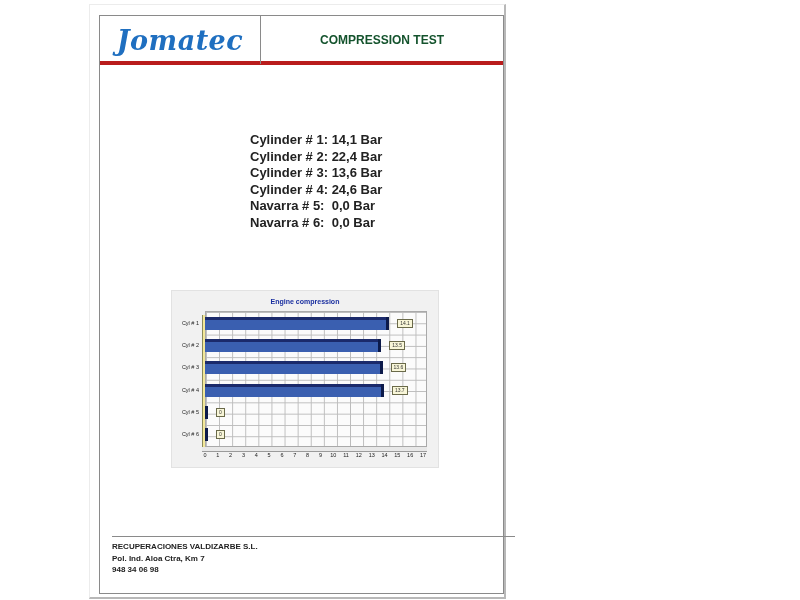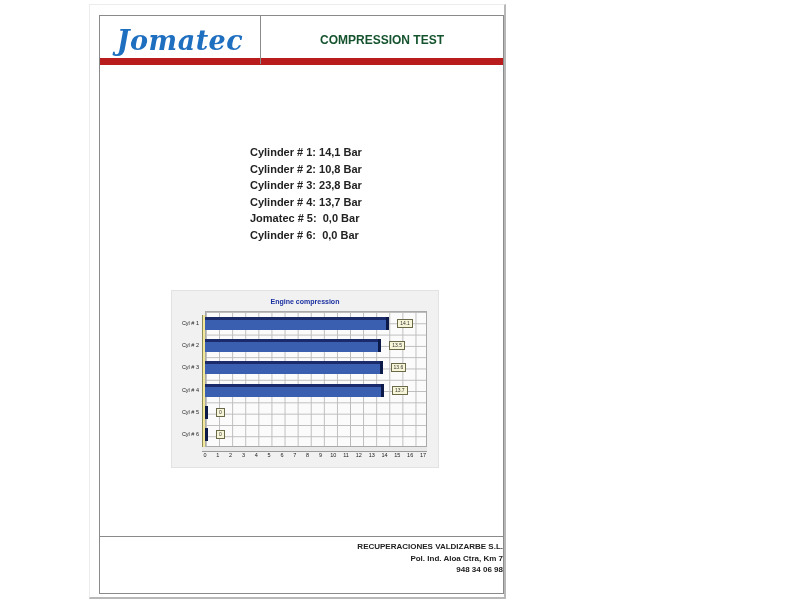--- a/index.html
+++ b/index.html
@@ -11,38 +11,38 @@
     position: absolute; left: 89px; top: 4px; width: 414px; height: 592px;
     background: #fff; border-right: 2px solid #b8b8b8; border-bottom: 2px solid #b8b8b8;
     border-left: 1px solid #ececec; border-top: 1px solid #ececec;
   }
   .frame {
     position: absolute; left: 99px; top: 15px; width: 405px; height: 579px;
     border: 1px solid #8a8a8a; box-sizing: border-box;
   }
   .header {
     position: absolute; left: 0; top: 0; width: 100%; height: 49px;
-    border-bottom: 7px solid #b91c1c; box-sizing: border-box;
+    border-bottom: 4px solid #b91c1c; box-sizing: border-box;
   }
   .logo-cell {
     position: absolute; left: 0; top: 0; width: 161px; height: 48px;
     border-right: 1px solid #8a8a8a; box-sizing: border-box;
     display: flex; align-items: center; justify-content: center;
   }
   .logo {
     font-family: "DejaVu Serif", serif; font-weight: bold; font-style: italic;
     font-size: 27px; color: #1f6fc0; letter-spacing: 0.5px;
   }
   .title-cell {
     position: absolute; left: 161px; top: 0; right: 0; height: 48px;
     display: flex; align-items: center; justify-content: center;
     font-weight: bold; font-size: 12px; color: #14532d;
   }
   .readings {
-    position: absolute; left: 150px; top: 128px; font-weight: bold; font-size: 11px; color: #222;
+    position: absolute; left: 150px; top: 116px; font-weight: bold; font-size: 13px; color: #222;
   }
   .readings div { height: 16.6px; line-height: 16.6px; white-space: pre; }
   .chart {
     position: absolute; left: 71px; top: 274px; width: 266px; height: 176px;
     background: #f1f1f1; border: 1px solid #e2e2e2;
   }
   .chart-title {
     position: absolute; left: 0; right: 0; top: 7px; text-align: center;
     font-size: 7px; font-weight: bold; color: #1a2fa0;
   }
@@ -73,45 +73,45 @@
     border-right: 3px solid #0c1a4a; box-sizing: border-box;
   }
   .bar-value {
     position: absolute; top: 3px; font-size: 5px; color: #333;
     background: #f8f6d8; border: 1px solid #6a6a4a; padding: 0 2px; line-height: 7px;
   }
   .tick {
     position: absolute; top: 161px; font-size: 5.5px; color: #222; width: 12px; margin-left: -6px; text-align: center;
   }
   .footer {
-    position: absolute; left: 0; top: 520px; width: 100%; border-top: 1px solid #8a8a8a;
-    text-align: right; font-size: 8px; font-weight: bold; color: #222; padding-top: 4px;
+    position: absolute; left: 12px; top: 520px; width: 100%; border-top: 1px solid #8a8a8a;
+    text-align: left; font-size: 8px; font-weight: bold; color: #222; padding-top: 4px;
   }
   .footer div { line-height: 11.5px; }
 </style>
 </head>
 <body>
 
 <div class="page"></div>
 
 <div class="frame">
   <div class="header">
     <div class="logo-cell">
       <span class="logo">Jomatec</span>
     </div>
     <div class="title-cell">COMPRESSION TEST</div>
   </div>
 
   <div class="readings">
     <div>Cylinder # 1: 14,1 Bar</div>
-    <div>Cylinder # 2: 10,8 Bar</div>
-    <div>Cylinder # 3: 23,8 Bar</div>
-    <div>Cylinder # 4: 13,7 Bar</div>
-    <div>Jomatec # 5:  0,0 Bar</div>
-    <div>Cylinder # 6:  0,0 Bar</div>
+    <div>Cylinder # 2: 22,4 Bar</div>
+    <div>Cylinder # 3: 13,6 Bar</div>
+    <div>Cylinder # 4: 24,6 Bar</div>
+    <div>Navarra # 5:  0,0 Bar</div>
+    <div>Navarra # 6:  0,0 Bar</div>
   </div>
 
   <div class="chart" id="chart">
     <div class="chart-title">Engine compression</div>
     <div class="wall"></div>
     <div class="plot"></div>
     <div class="floor"></div>
     <div id="bars">
         <div class="bar-row" style="top: 25px;">
           <div class="bar-label">Cyl # 1</div>

